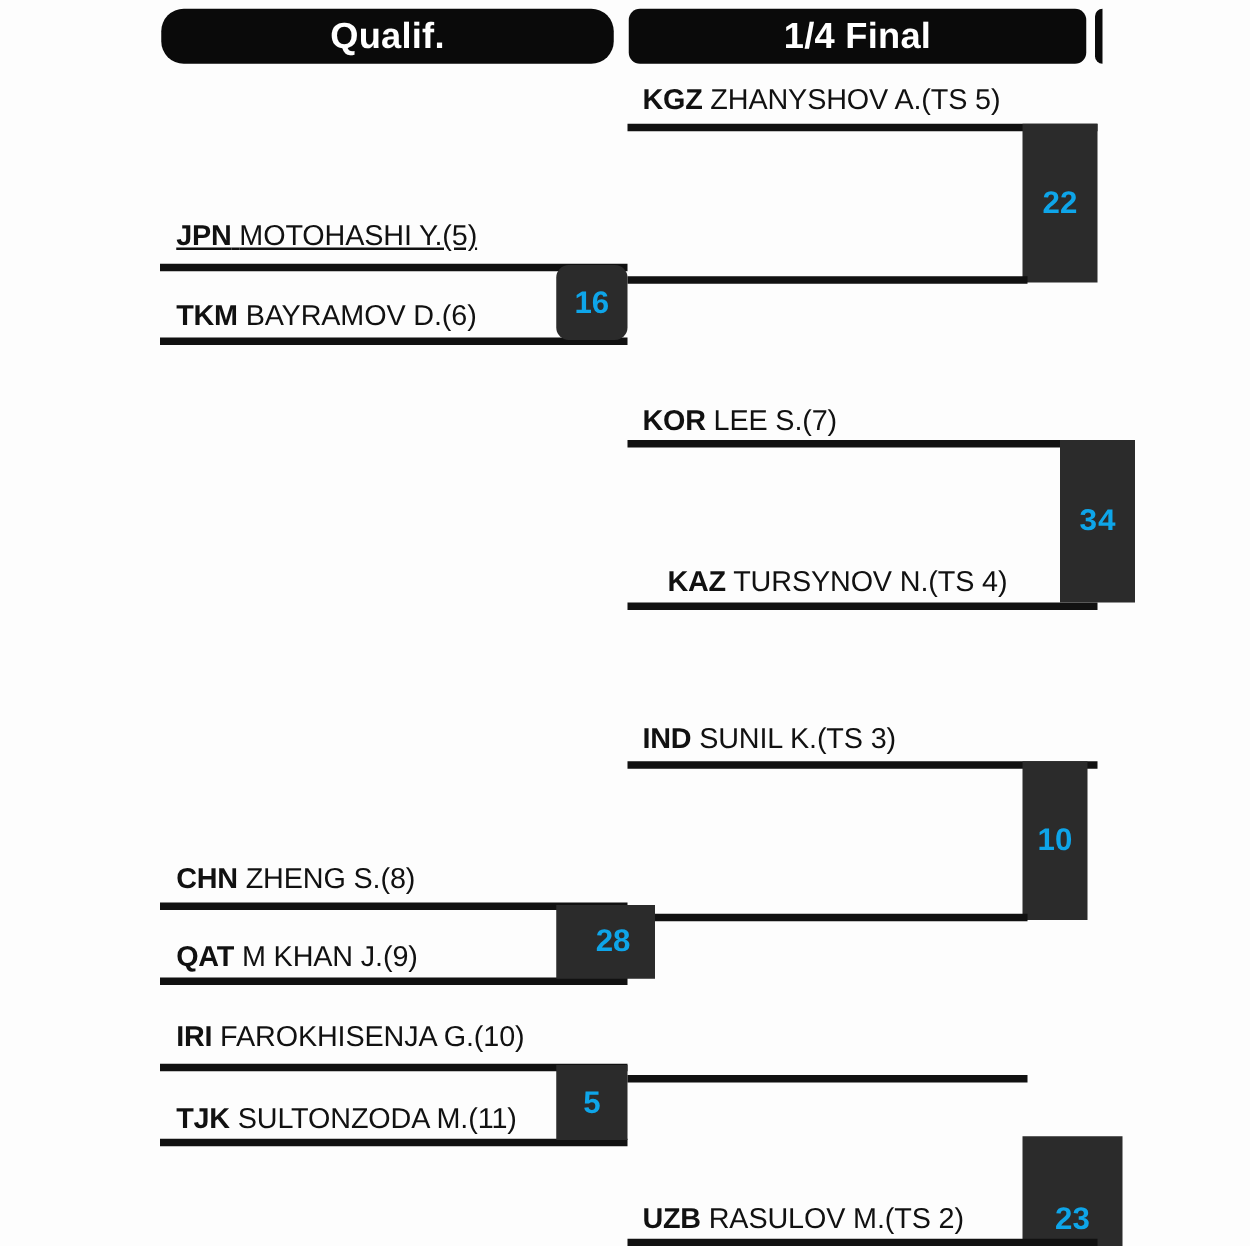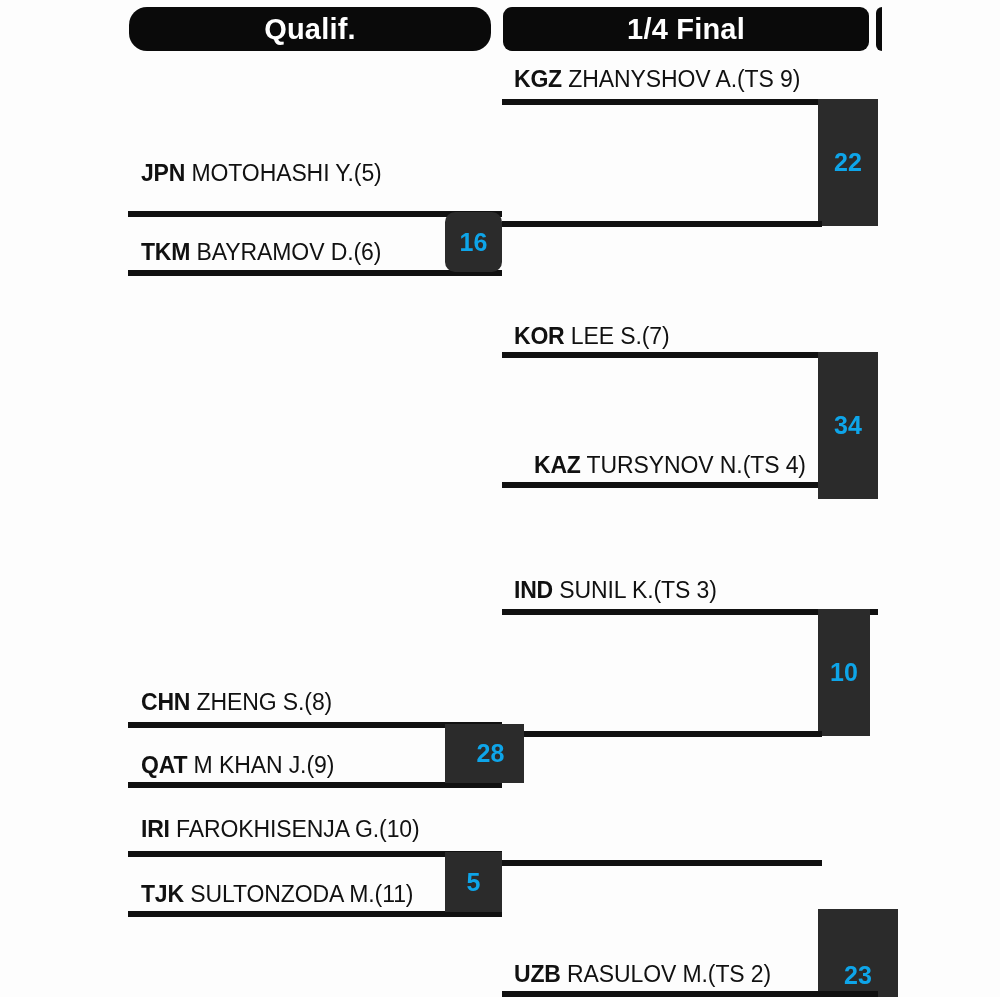--- a/index.html
+++ b/index.html
@@ -89,31 +89,31 @@
   <div class="round-header" style="left:503px; top:7px; width:366px;">
     <span>1/4 Final</span>
   </div>
 
   <div class="round-header clipped" style="left:876px; top:7px; width:6px;">
     <span></span>
   </div>
 
   <div class="competitor" style="left:514px; top:62px;">
     <span class="noc">KGZ</span> 
-    <span class="athlete">ZHANYSHOV A.(TS 9)</span>
+    <span class="athlete">ZHANYSHOV A.(TS 5)</span>
   </div>
   <div class="rule" style="left:502px; top:99px; width:376px;"></div>
 
   <div class="score-box" style="left:818px; top:99px; width:60px; height:127px;">
     <span>22</span>
   </div>
 
   <div class="rule" style="left:502px; top:221px; width:320px;"></div>
 
-  <div class="competitor" style="left:141px; top:156px;">
+  <div class="competitor" style="left:141px; top:171px;text-decoration:underline;">
     <span class="noc">JPN</span> 
     <span class="athlete">MOTOHASHI Y.(5)</span>
   </div>
   <div class="rule" style="left:128px; top:211px; width:374px;"></div>
 
   <div class="competitor" style="left:141px; top:235px;">
     <span class="noc">TKM</span> 
     <span class="athlete">BAYRAMOV D.(6)</span>
   </div>
   <div class="rule" style="left:128px; top:270px; width:374px;"></div>
@@ -127,21 +127,21 @@
     <span class="athlete">LEE S.(7)</span>
   </div>
   <div class="rule" style="left:502px; top:352px; width:376px;"></div>
 
   <div class="competitor" style="left:514px; top:448px;margin-left:20px;">
     <span class="noc">KAZ</span> 
     <span class="athlete">TURSYNOV N.(TS 4)</span>
   </div>
   <div class="rule" style="left:502px; top:482px; width:376px;"></div>
 
-  <div class="score-box" style="left:818px; top:352px; width:60px; height:147px;">
+  <div class="score-box" style="left:848px; top:352px; width:60px; height:130px;font-family:Liberation Mono, monospace;">
     <span>34</span>
   </div>
 
   <div class="competitor" style="left:514px; top:573px;">
     <span class="noc">IND</span> 
     <span class="athlete">SUNIL K.(TS 3)</span>
   </div>
   <div class="rule" style="left:502px; top:609px; width:376px;"></div>
 
   <div class="score-box" style="left:818px; top:609px; width:52px; height:127px;">

